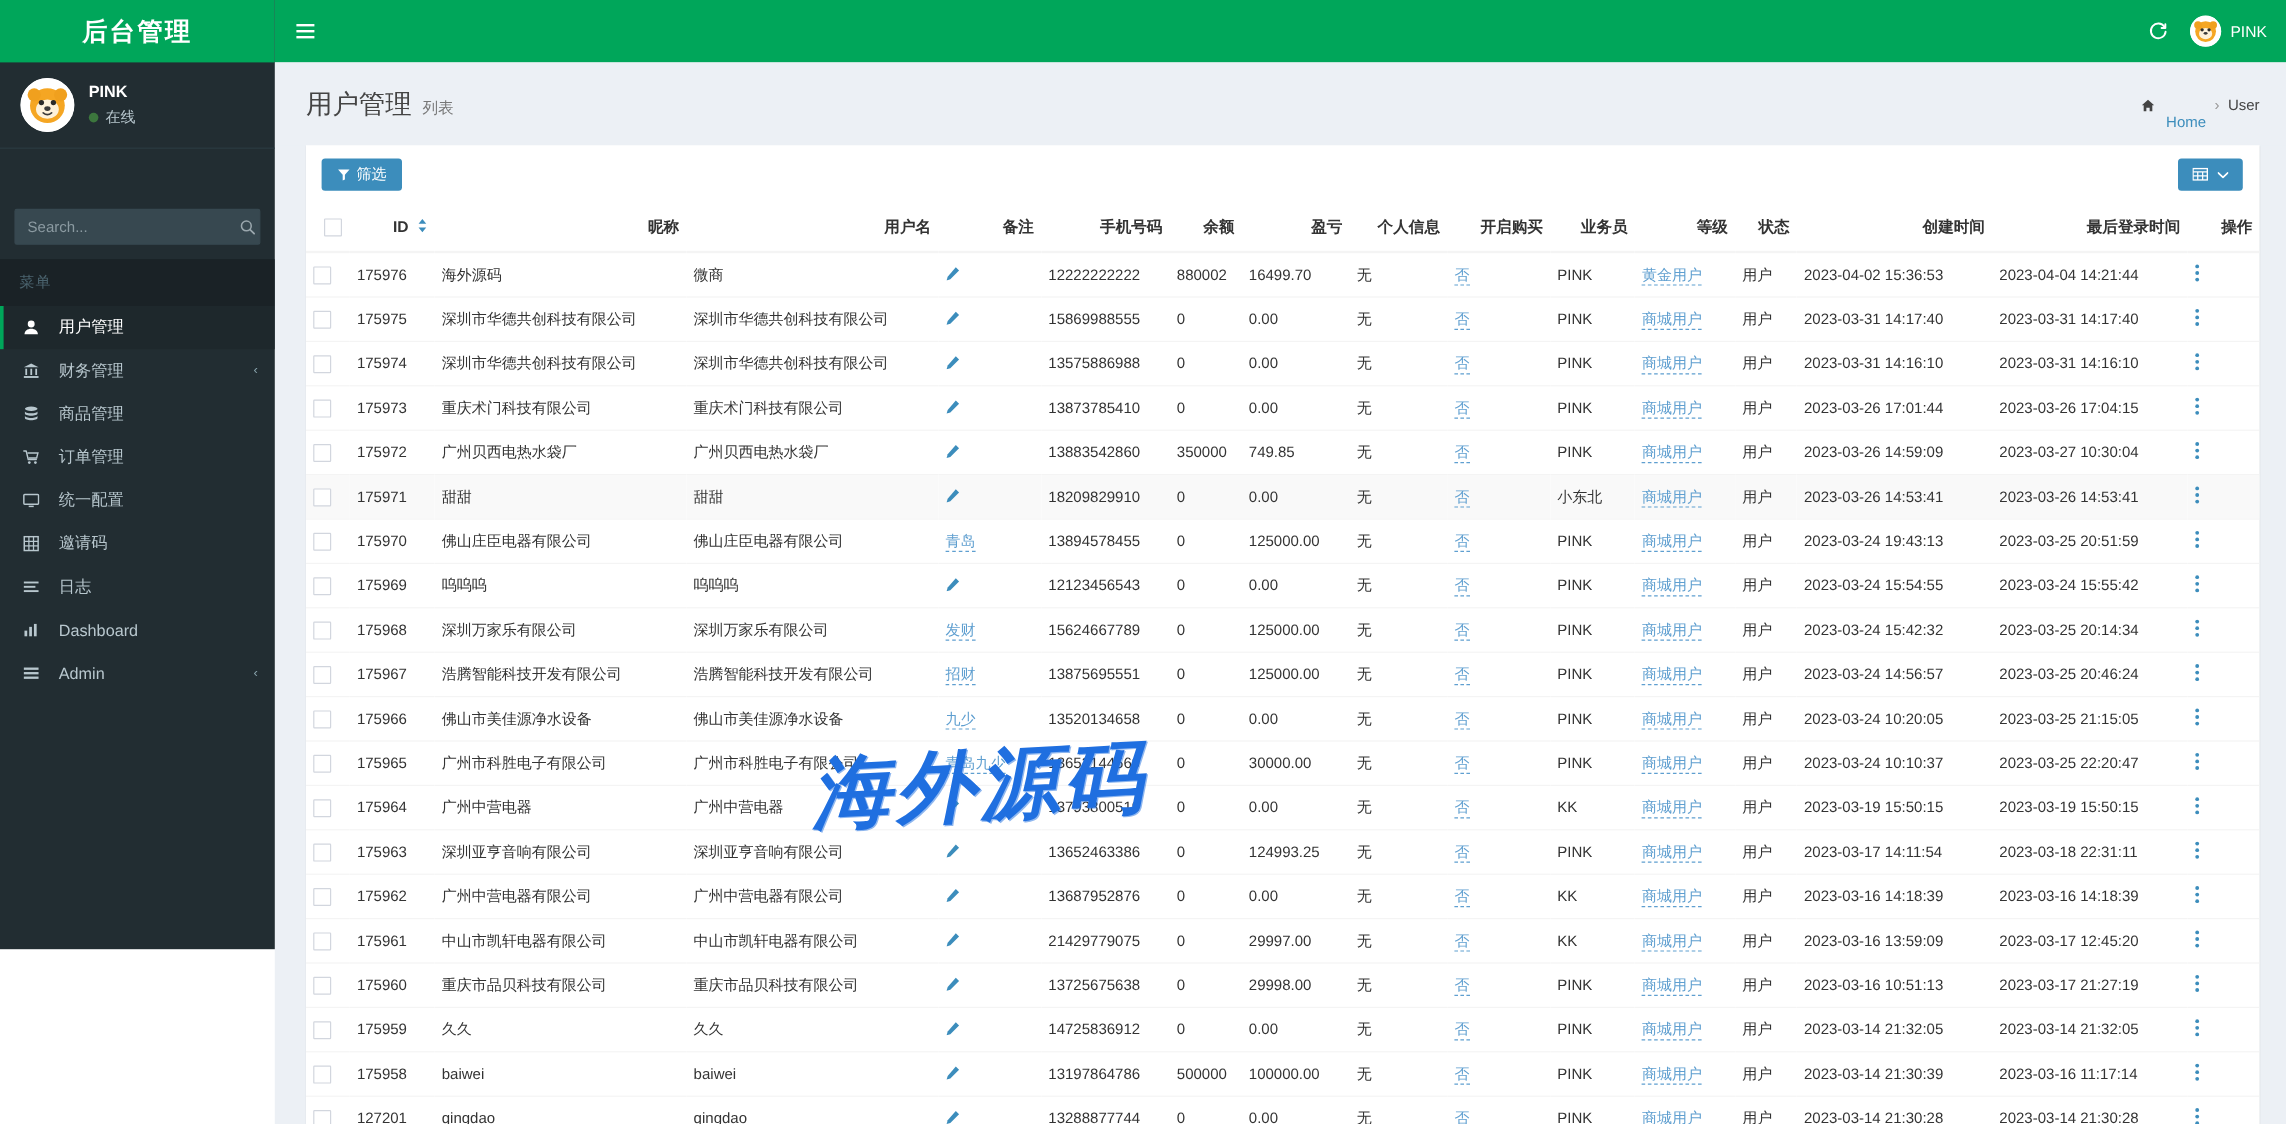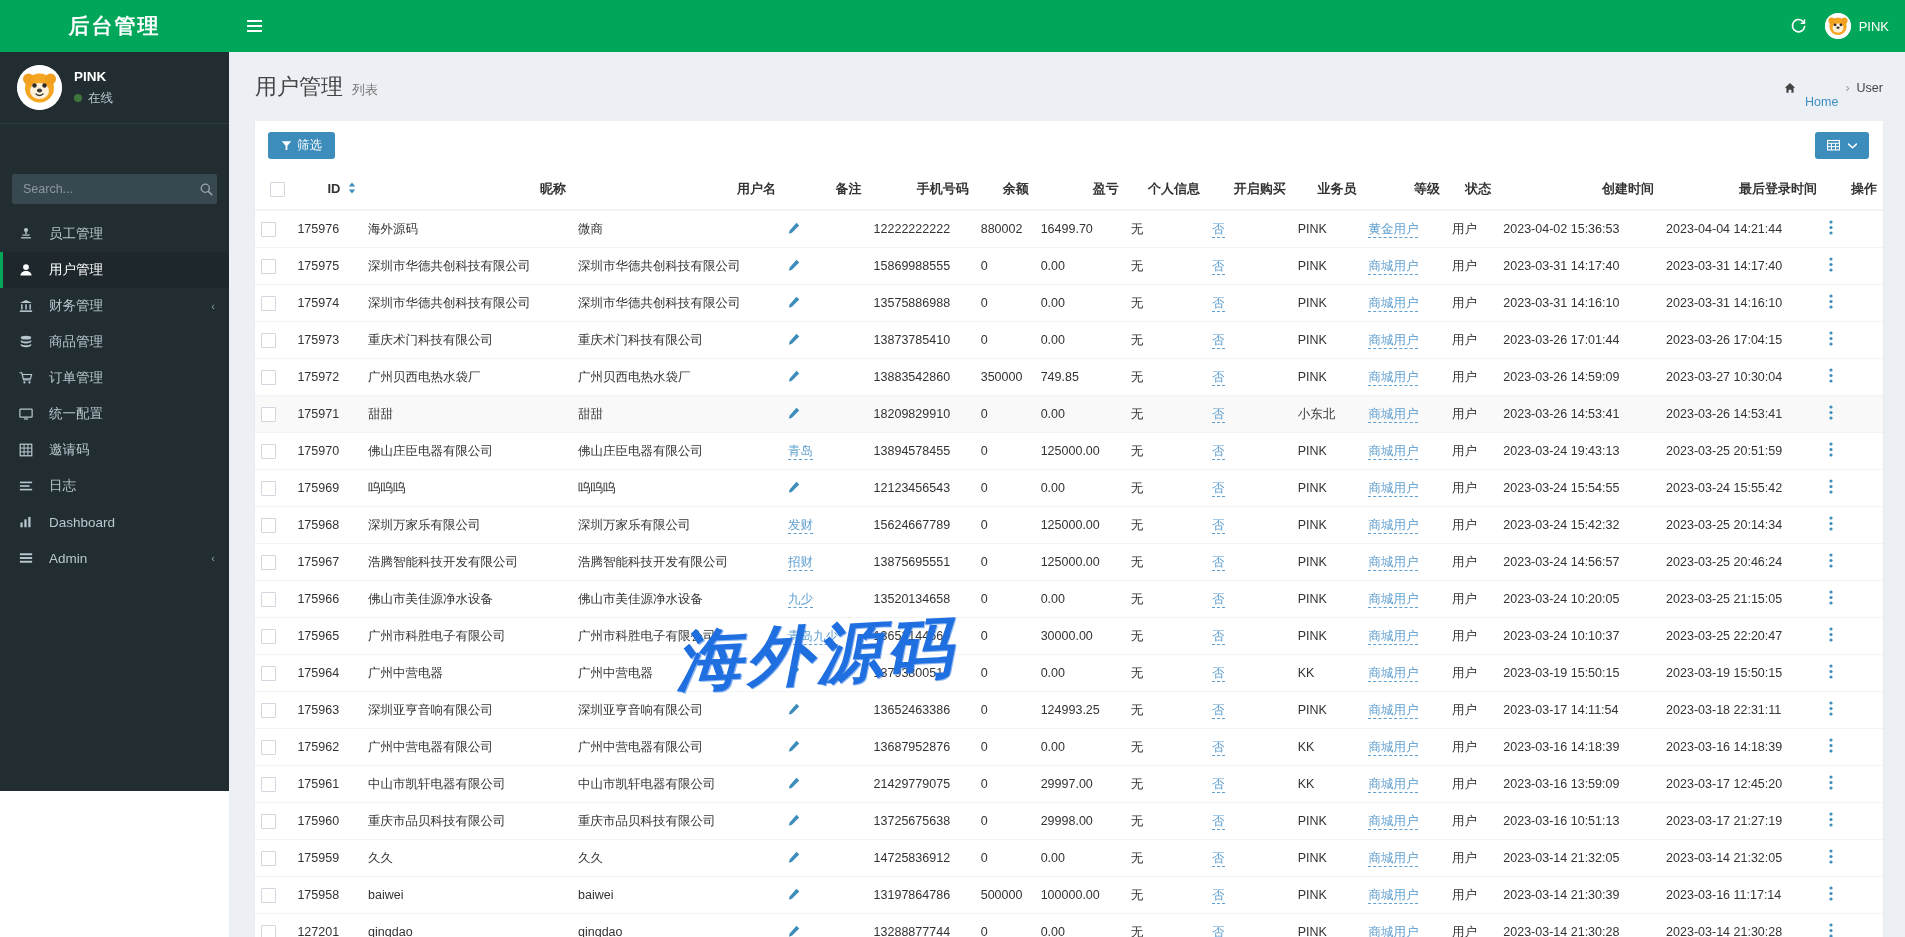--- a/index.html
+++ b/index.html
@@ -242,33 +242,23 @@
         <input type="text" placeholder="Search..." style="">
         <button class="search-btn">
           <svg width="13" height="13" viewBox="0 0 16 16">
             <circle cx="6.5" cy="6.5" r="5" fill="none" stroke="#9aa7ad" stroke-width="1.6"></circle>
             <line x1="10.3" y1="10.3" x2="14.5" y2="14.5" stroke="#9aa7ad" stroke-width="1.8" stroke-linecap="round"></line>
           </svg>
         </button>
       </div>
     </div>
 
+    <div class="menu-header">菜单</div>
 
     <ul class="nav" id="nav-list">
-        <li class="nav-item">
-          <span class="ico">
-            <svg width="14" height="14" viewBox="0 0 16 16">
-              <circle cx="8" cy="3.4" r="2.4" fill="currentColor"></circle>
-              <path d="M3.4 8.6 h9.2 l-1 1.4 H4.4 Z" fill="currentColor"></path>
-              <path d="M2.4 11.6 h11.2 v1.5 H2.4 Z" fill="currentColor"></path>
-              <rect x="7.2" y="5.6" width="1.6" height="2.6" fill="currentColor"></rect>
-            </svg>
-          </span>
-          <span class="nav-label">员工管理</span>
-        </li>
         <li class="nav-item active">
           <span class="ico">
             <svg width="14" height="14" viewBox="0 0 16 16">
               <circle cx="8" cy="4.6" r="3.3" fill="currentColor"></circle>
               <path d="M1.6 14.4 c0-3.4 2.9-5.4 6.4-5.4 s6.4 2 6.4 5.4 Z" fill="currentColor"></path>
             </svg>
           </span>
           <span class="nav-label">用户管理</span>
         </li>
         <li class="nav-item">

